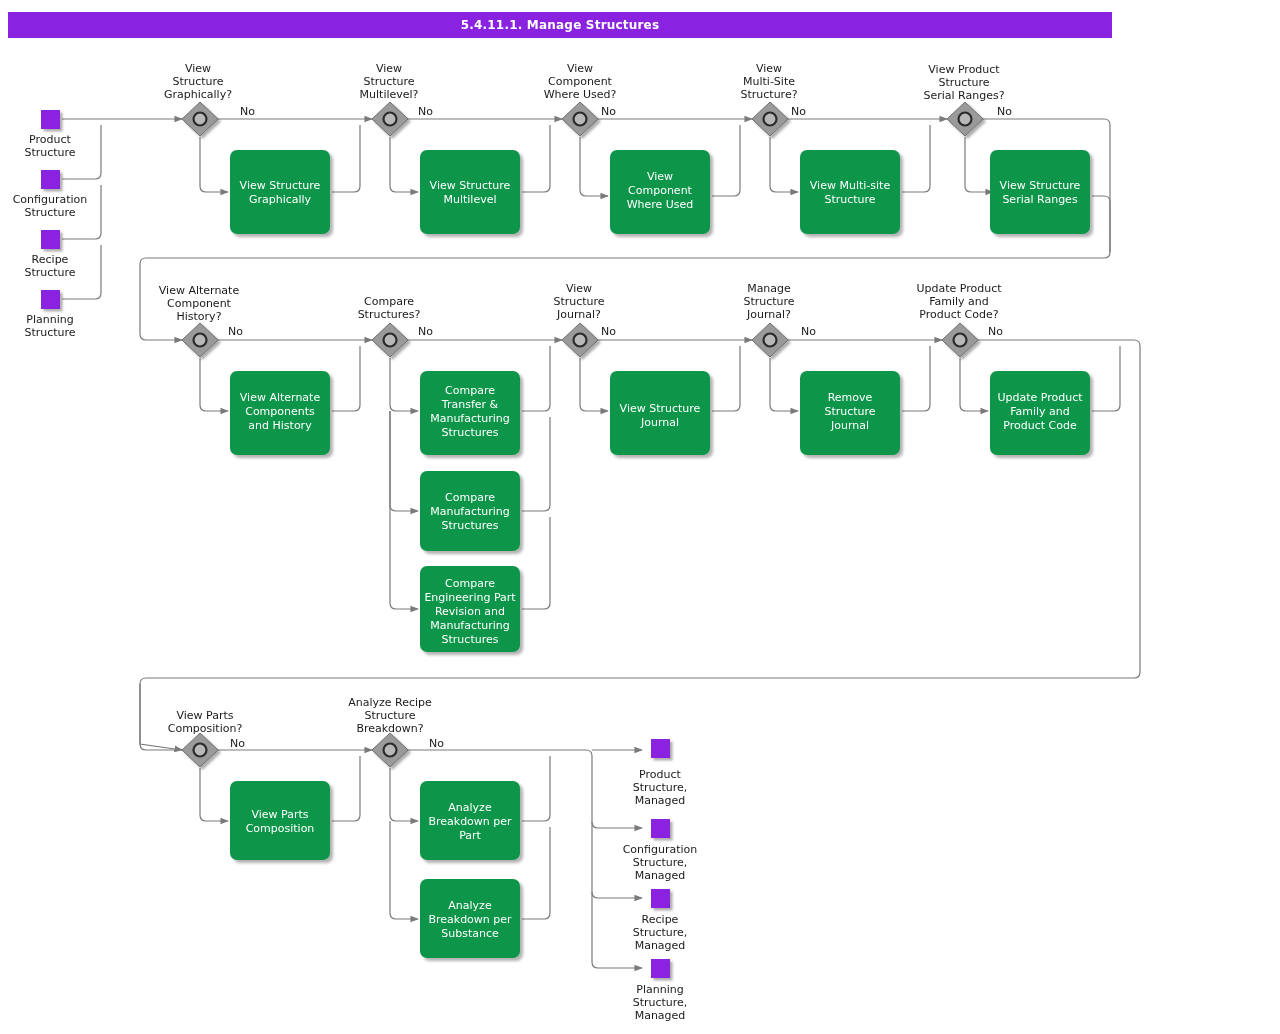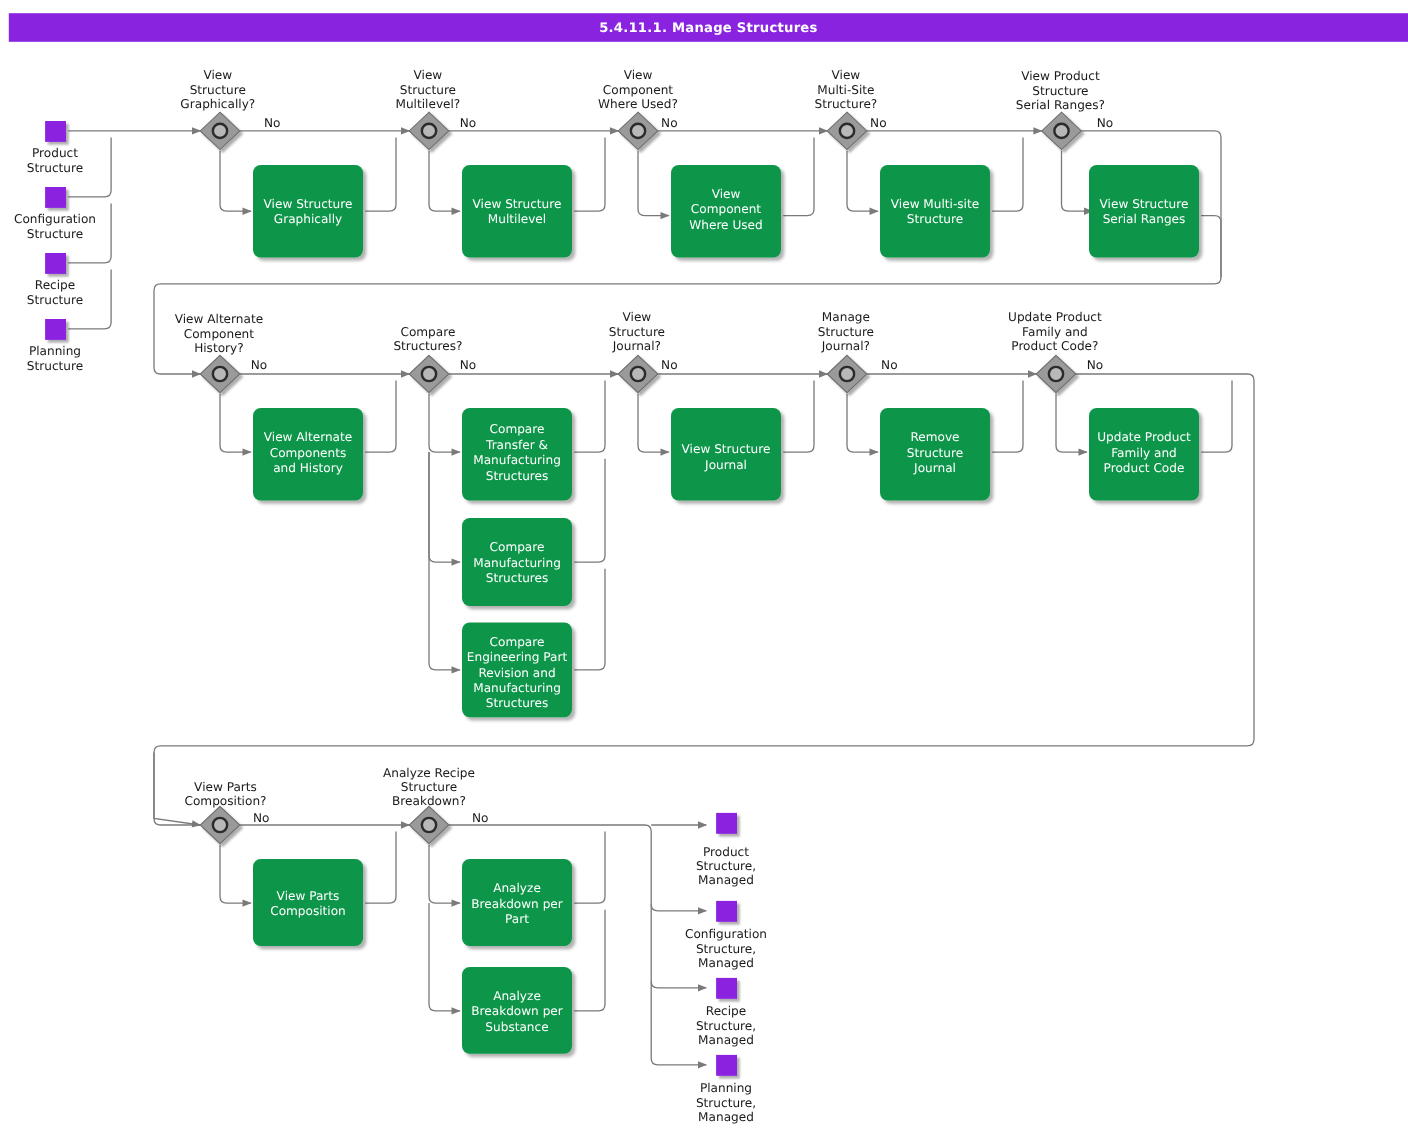--- a/index.html
+++ b/index.html
@@ -1,18 +1,18 @@
 <!DOCTYPE html>
 <html><head>
 <meta charset="utf-8">
 <style>
   html,body{margin:0;padding:0;background:#ffffff;}
   body{width:1280px;height:1034px;font-family:"DejaVu Sans",sans-serif;}
   #stage{position:relative;width:1280px;height:1034px;overflow:hidden;background:#fff;}
-  #titlebar{position:absolute;left:8px;top:12px;width:1272px;height:26px;
+  #titlebar{position:absolute;left:8px;top:12px;width:1104px;height:26px;
             background:#8A23E0;display:flex;align-items:center;justify-content:center;}
   #titlebar .t{color:#ffffff;font-size:12px;font-weight:bold;letter-spacing:0.2px;
                font-family:"DejaVu Sans",sans-serif;}
   svg#flow{position:absolute;left:0;top:0;width:1280px;height:1034px;}
   .lbl{font-family:"DejaVu Sans",sans-serif;font-size:11px;fill:#1a1a1a;}
   .boxtxt{font-family:"DejaVu Sans",sans-serif;font-size:11px;fill:#ffffff;}
   .notxt{font-family:"DejaVu Sans",sans-serif;font-size:11px;fill:#1a1a1a;}
   .edge{fill:none;stroke:#7a7a7a;stroke-width:1.2;}
   .gbox{fill:#0E9648;}
   .pbox{fill:#8A23E0;}

